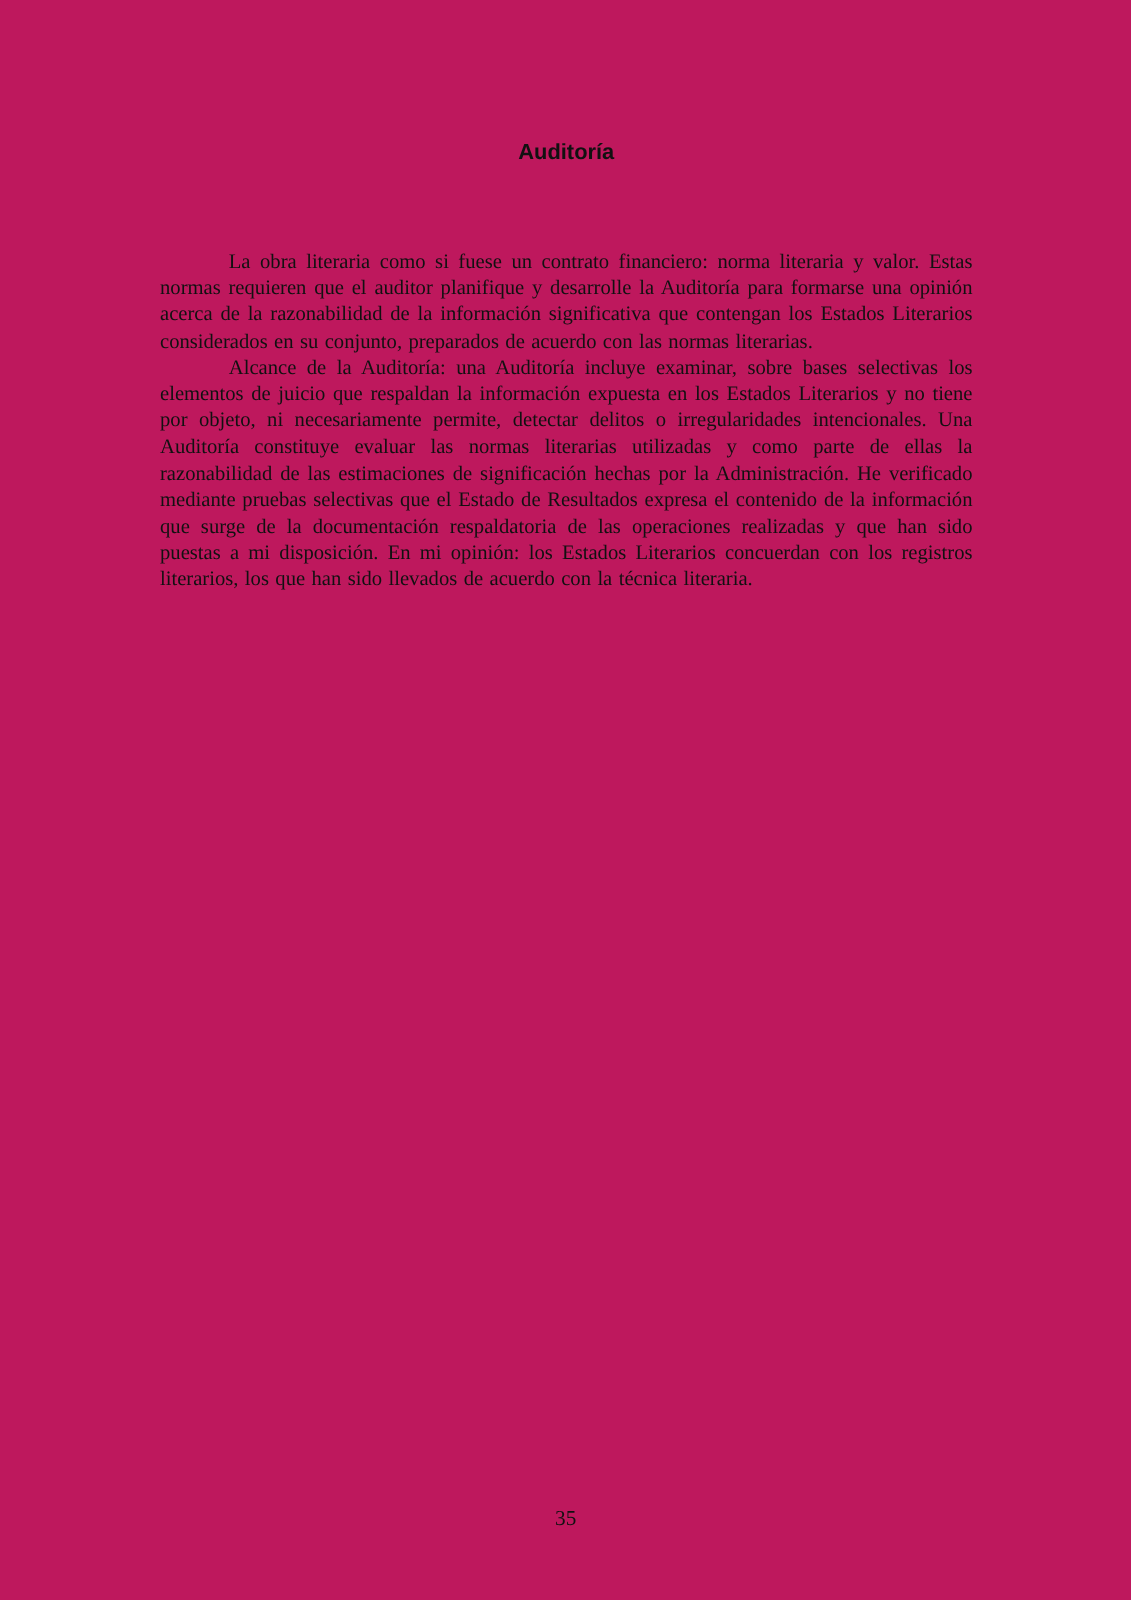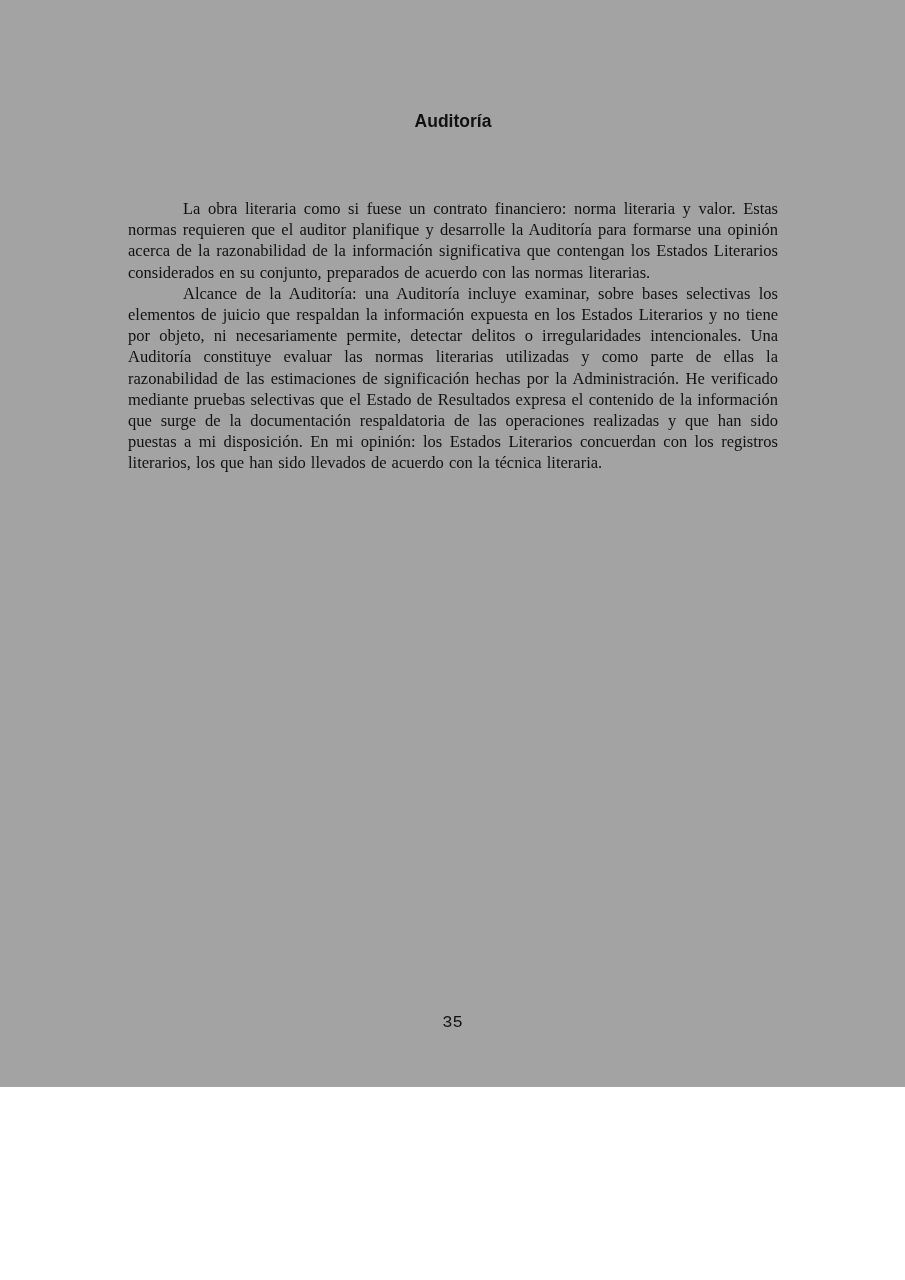--- a/index.html
+++ b/index.html
@@ -13,22 +13,22 @@
     position: relative;
     font-family: "Liberation Sans", sans-serif;
     color: #111111;
     overflow: hidden;
   }
   .page {
     position: absolute;
     top: 0;
     left: 0;
     width: 905px;
-    height: 1087px;
-    background: #a3a3a3;
+    height: 1280px;
+    background: #be185d;
   }
   .content {
     position: absolute;
     top: 110px;
     left: 128px;
     width: 650px;
   }
   .doc-title {
     text-align: center;
     font-weight: bold;
@@ -51,21 +51,21 @@
     font-family: Liberation Serif, serif;
     color: #111111;
     word-spacing: 1px;
   }
   .page-number {
     position: absolute;
     bottom: 55px;
     left: 0;
     width: 100%;
     text-align: center;
-    font-family: Liberation Mono, monospace;
+    font-family: Liberation Serif, serif;
     font-size: 17px;
     color: #111111;
   }
 </style>
 </head>
 <body>
 
 <div class="page">
   <div class="content">
     <h1 class="doc-title">Auditoría</h1>

